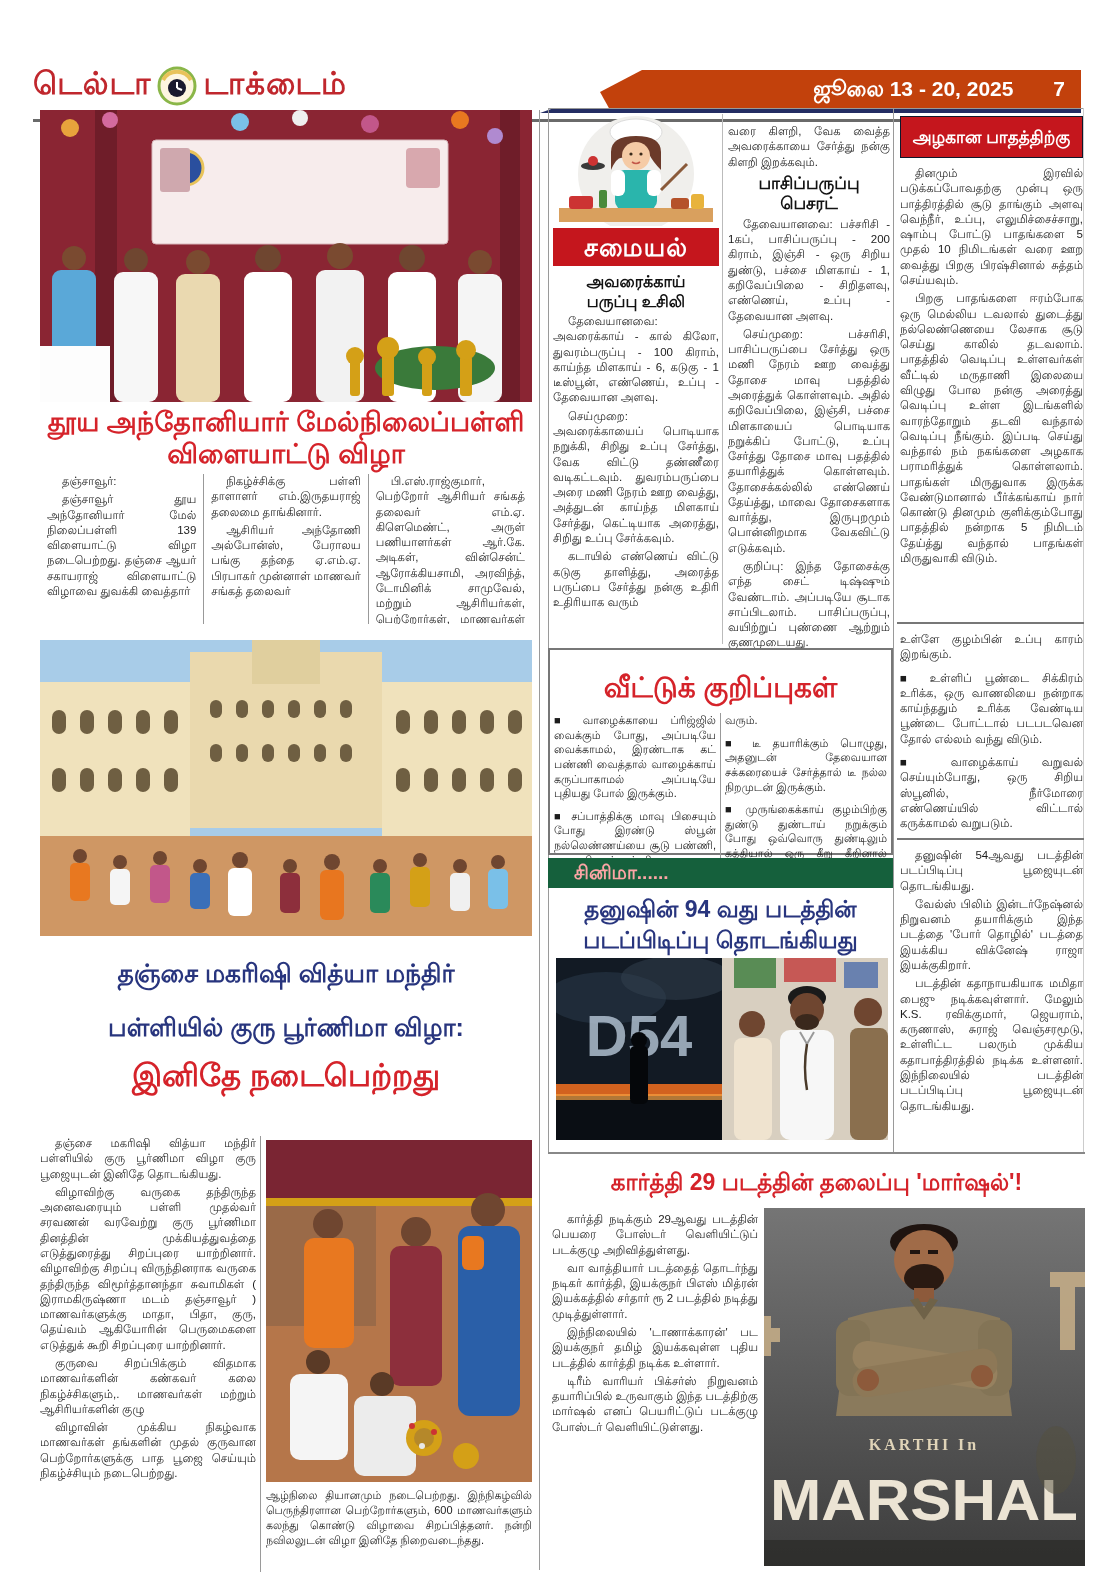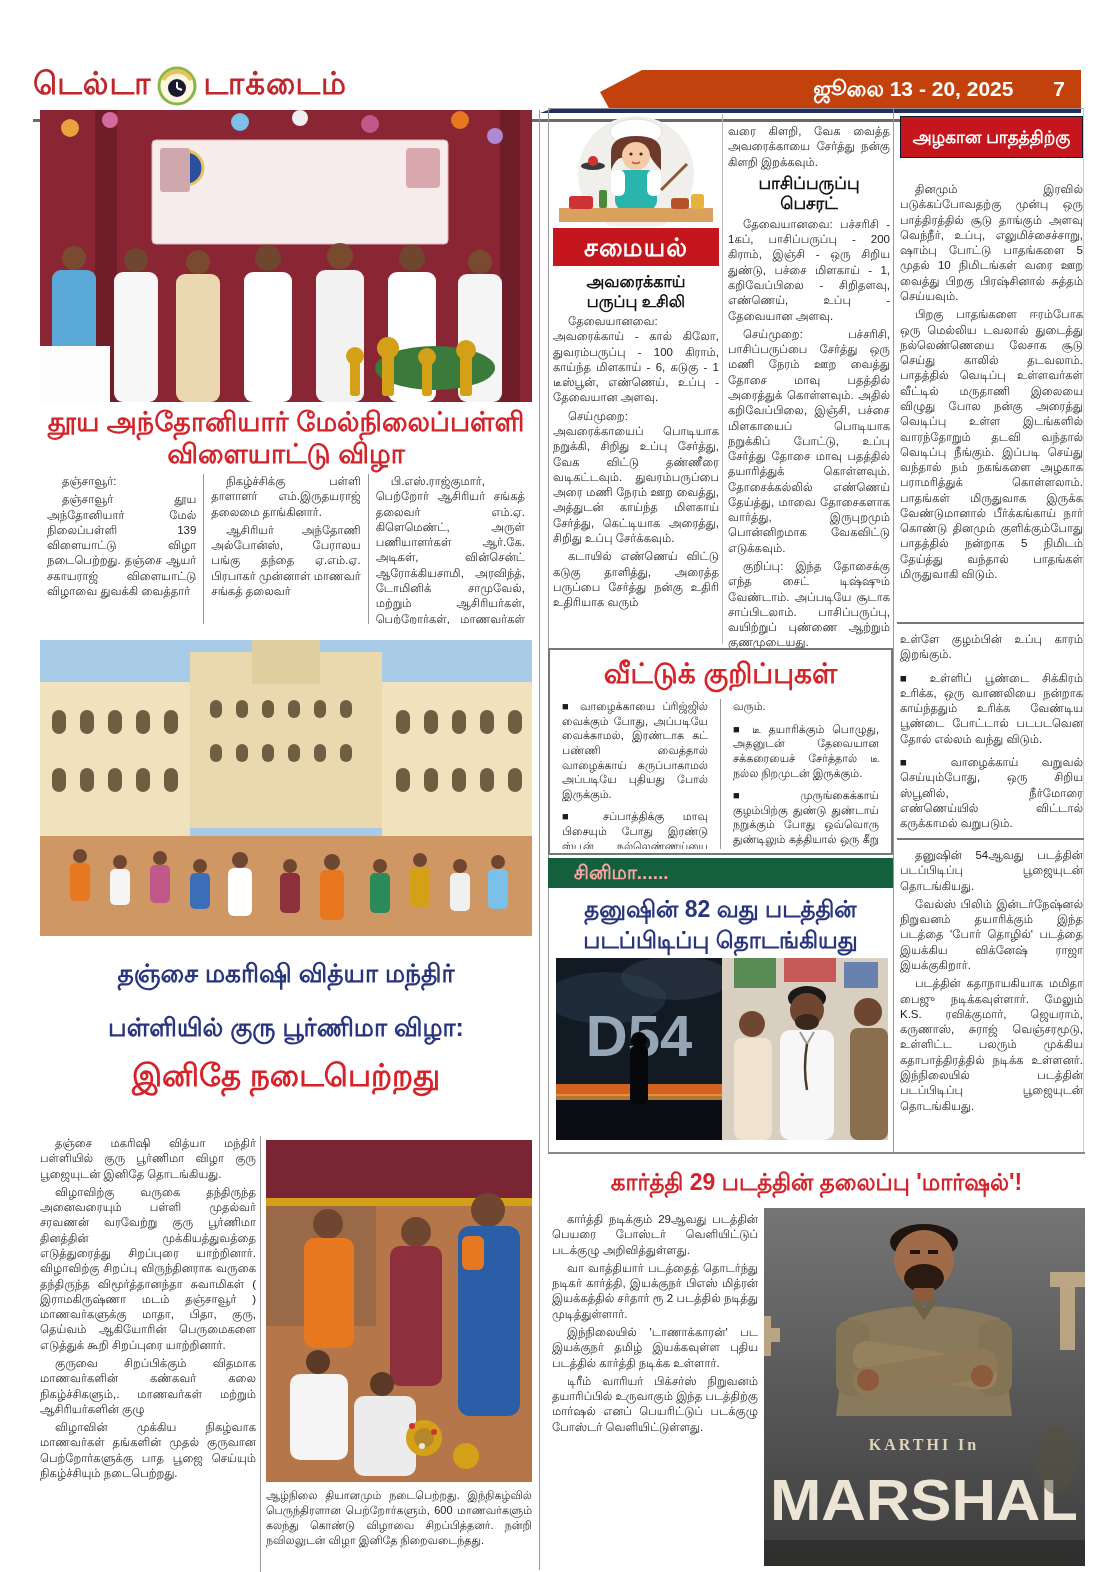--- a/index.html
+++ b/index.html
@@ -40,23 +40,23 @@
   .threecol { display:flex; }
   .threecol .col { flex:1; padding:0 7px; overflow:hidden; }
   .threecol .col + .col { border-left:1px solid #999; }
 
   .red-box { background:#c5161d; color:#ffffff; font-weight:bold; text-align:center; }
   .cook-label { font-size:25px; line-height:38px; letter-spacing:1px; }
   .recipe-title { font-weight:bold; font-size:16px; text-align:center; color:#111; line-height:20px; }
   .beauty-box { font-size:17px; line-height:42px; border:1px solid #0f172a; }
 
   .tips-box { border:2px solid #777; background:#fff; }
-  .tips-title { color:#d5232a; font-weight:bold; font-size:28px; text-align:center; padding-top:8px; }
+  .tips-title { color:#d5232a; font-weight:bold; font-size:28px; text-align:center; padding-top:22px; }
   .tips-cols { display:flex; margin-top:6px; height:150px; }
-  .tips-cols .tcol { flex:1; padding:0 12px; overflow:hidden; }
+  .tips-cols .tcol { flex:1; padding:0 4px; overflow:hidden; }
   .tips-cols .tcol + .tcol { border-left:1px solid #999; }
   .tips-cols .para { font-size:11px; }
 
   .cinema-bar { background:#15603c; color:#fca5a5; font-weight:bold; font-size:19px; line-height:30px; padding-left:26px; }
   .dhanush-headline { font-size:23px; line-height:31px; }
   .karthi-headline { font-size:23px; line-height:36px; }
 
   .stage-banner-overlay { position:absolute; left:118px; top:36px; width:288px; text-align:center; }
   .sb1 { font-size:11px; font-weight:bold; color:#7a2533; line-height:13px; }
   .sb2 { font-size:9px; color:#7a2533; line-height:11px; }
@@ -330,21 +330,21 @@
       <div class="tcol">
           <p class="para tip">வரும்.</p>
           <p class="para tip">■ டீ தயாரிக்கும் பொழுது, அதனுடன் தேவையான சக்கரையைச் சேர்த்தால் டீ நல்ல நிறமுடன் இருக்கும்.</p>
           <p class="para tip">■ முருங்கைக்காய் குழம்பிற்கு துண்டு துண்டாய் நறுக்கும் போது ஒவ்வொரு துண்டிலும் கத்தியால் ஒரு கீறு கீறினால் அதன்</p>
         </div>
     </div>
   </div>
 
   <div class="abs cinema-bar" style="left:548px; top:858px; width:345px; height:30px;">சினிமா......</div>
   <div class="abs headline-blue" style="left:548px; top:894px; width:345px;">
-    <div class="dhanush-headline">தனுஷின் 82 வது படத்தின்</div>
+    <div class="dhanush-headline">தனுஷின் 94 வது படத்தின்</div>
     <div class="dhanush-headline">படப்பிடிப்பு தொடங்கியது</div>
   </div>
 
   <div class="abs photo" style="left:556px; top:958px; width:332px; height:182px;">
     <svg width="332" height="182" viewBox="0 0 332 182">
       <rect width="166" height="182" fill="#121a24"></rect>
       <ellipse cx="50" cy="40" rx="60" ry="26" fill="#2a3a4a" opacity="0.55"></ellipse>
       <ellipse cx="120" cy="20" rx="55" ry="22" fill="#33424f" opacity="0.5"></ellipse>
       <text x="83" y="98" font-size="58" font-weight="bold" fill="#b8c8d8" opacity="0.8" text-anchor="middle" font-family="Liberation Sans, sans-serif">D54</text>
       <rect x="0" y="126" width="166" height="12" fill="#e86a1f" opacity="0.9"></rect>
@@ -363,21 +363,21 @@
       <ellipse cx="251" cy="40" rx="19" ry="12" fill="#1a1a1a"></ellipse>
       <circle cx="251" cy="52" r="17" fill="#6f4630"></circle>
       <ellipse cx="251" cy="64" rx="12" ry="8" fill="#3a281c"></ellipse>
       <rect x="224" y="72" width="54" height="110" rx="10" fill="#f7f7f7"></rect>
       <path d="M244 74 L251 86 L258 74" fill="none" stroke="#999" stroke-width="2"></path>
       <path d="M251 86 Q247 110 251 132" stroke="#4a3a2a" stroke-width="2.5" fill="none"></path>
     </svg>
   </div>
 
   <div class="abs red-box beauty-box" style="left:900px; top:116px; width:183px; height:42px;">அழகான பாதத்திற்கு</div>
-  <div class="abs clip" style="left:900px; top:166px; width:183px; height:450px;margin-top:16px;">
+  <div class="abs clip" style="left:900px; top:166px; width:183px; height:450px;">
       <p class="para">தினமும் இரவில் படுக்கப்போவதற்கு முன்பு ஒரு பாத்திரத்தில் சூடு தாங்கும் அளவு வெந்நீர், உப்பு, எலுமிச்சைச்சாறு, ஷாம்பு போட்டு பாதங்களை 5 முதல் 10 நிமிடங்கள் வரை ஊற வைத்து பிறகு பிரஷ்சினால் சுத்தம் செய்யவும்.</p>
       <p class="para">பிறகு பாதங்களை ஈரம்போக ஒரு மெல்லிய டவலால் துடைத்து நல்லெண்ணெயை லேசாக சூடு செய்து காலில் தடவலாம். பாதத்தில் வெடிப்பு உள்ளவர்கள் வீட்டில் மருதாணி இலையை விழுது போல நன்கு அரைத்து வெடிப்பு உள்ள இடங்களில் வாரந்தோறும் தடவி வந்தால் வெடிப்பு நீங்கும். இப்படி செய்து வந்தால் நம் நகங்களை அழகாக பராமரித்துக் கொள்ளலாம். பாதங்கள் மிருதுவாக இருக்க வேண்டுமானால் பீர்க்கங்காய் நார் கொண்டு தினமும் குளிக்கும்போது பாதத்தில் நன்றாக 5 நிமிடம் தேய்த்து வந்தால் பாதங்கள் மிருதுவாகி விடும்.</p>
     </div>
   <div class="abs hsep" style="left:897px; top:622px; width:187px;"></div>
   <div class="abs clip" style="left:900px; top:632px; width:183px; height:200px;">
       <p class="para tip">உள்ளே குழம்பின் உப்பு காரம் இறங்கும்.</p>
       <p class="para tip">■ உள்ளிப் பூண்டை சிக்கிரம் உரிக்க, ஒரு வாணலியை நன்றாக காய்ந்ததும் உரிக்க வேண்டிய பூண்டை போட்டால் படபடவென தோல் எல்லம் வந்து விடும்.</p>
       <p class="para tip">■ வாழைக்காய் வறுவல் செய்யும்போது, ஒரு சிறிய ஸ்பூனில், நீர்மோரை எண்ணெய்யில் விட்டால் கருக்காமல் வறுபடும்.</p>
     </div>
   <div class="abs hsep" style="left:897px; top:838px; width:187px;"></div>

